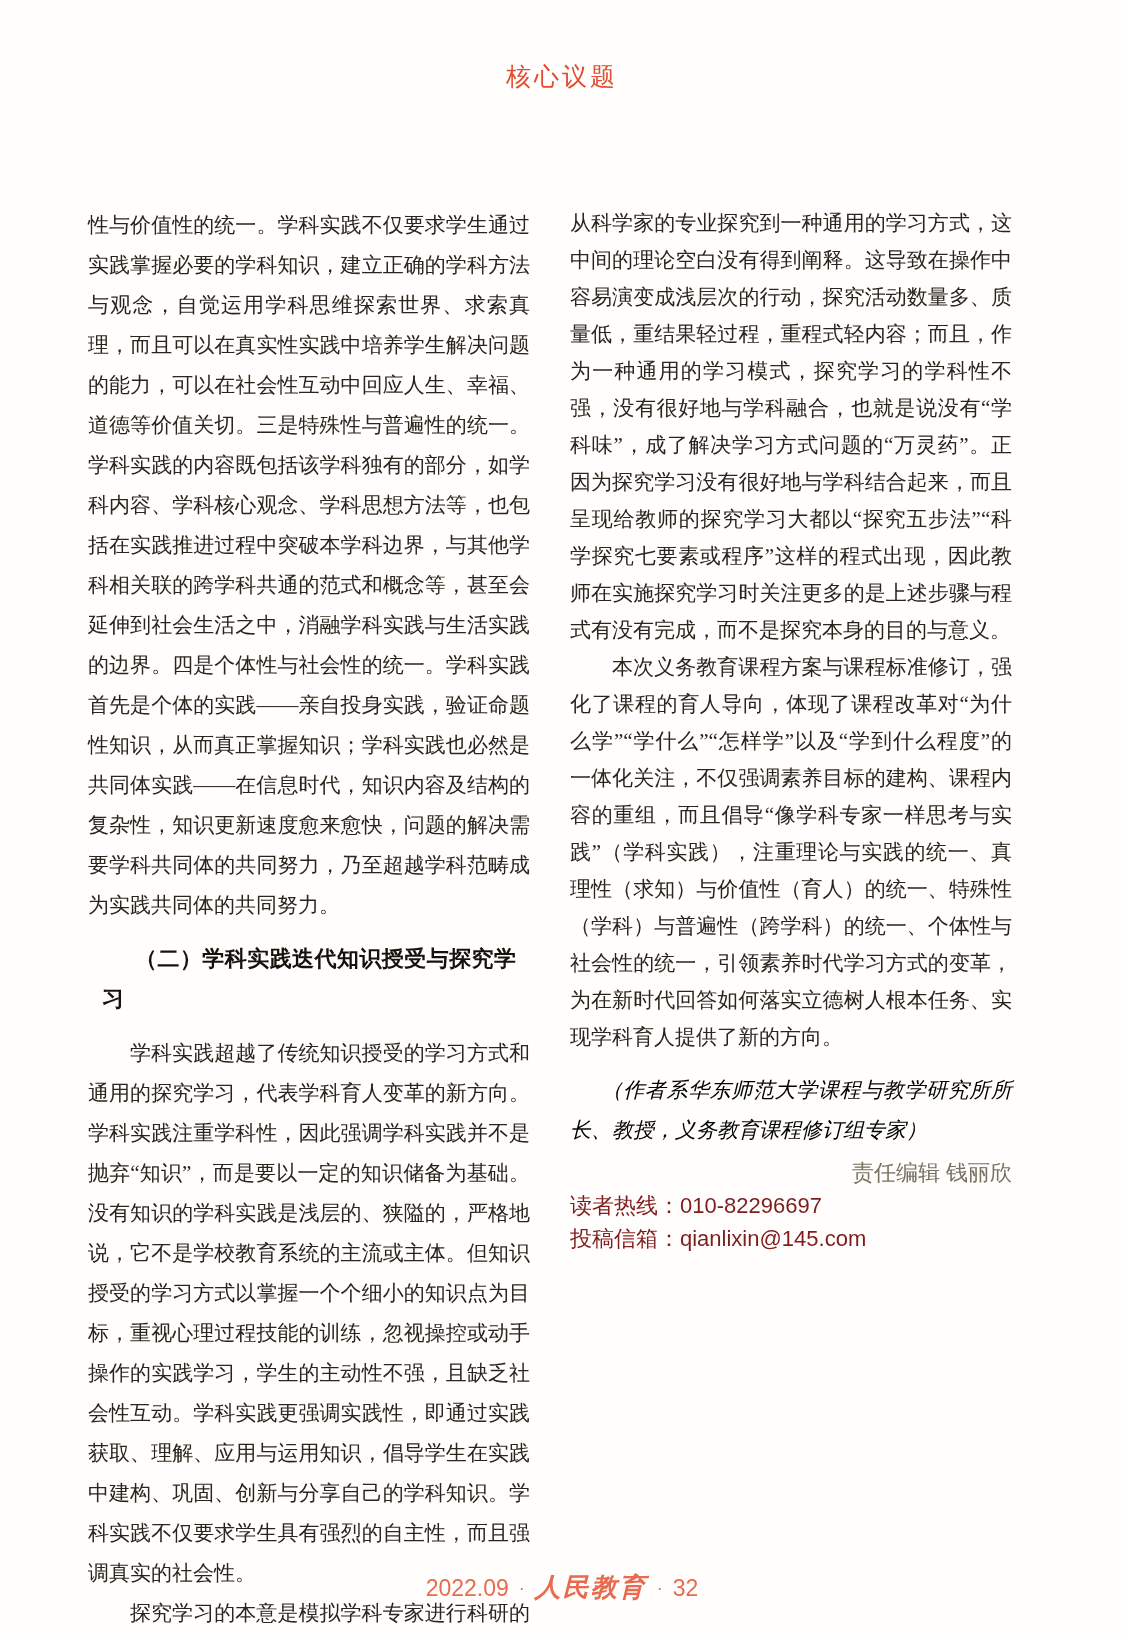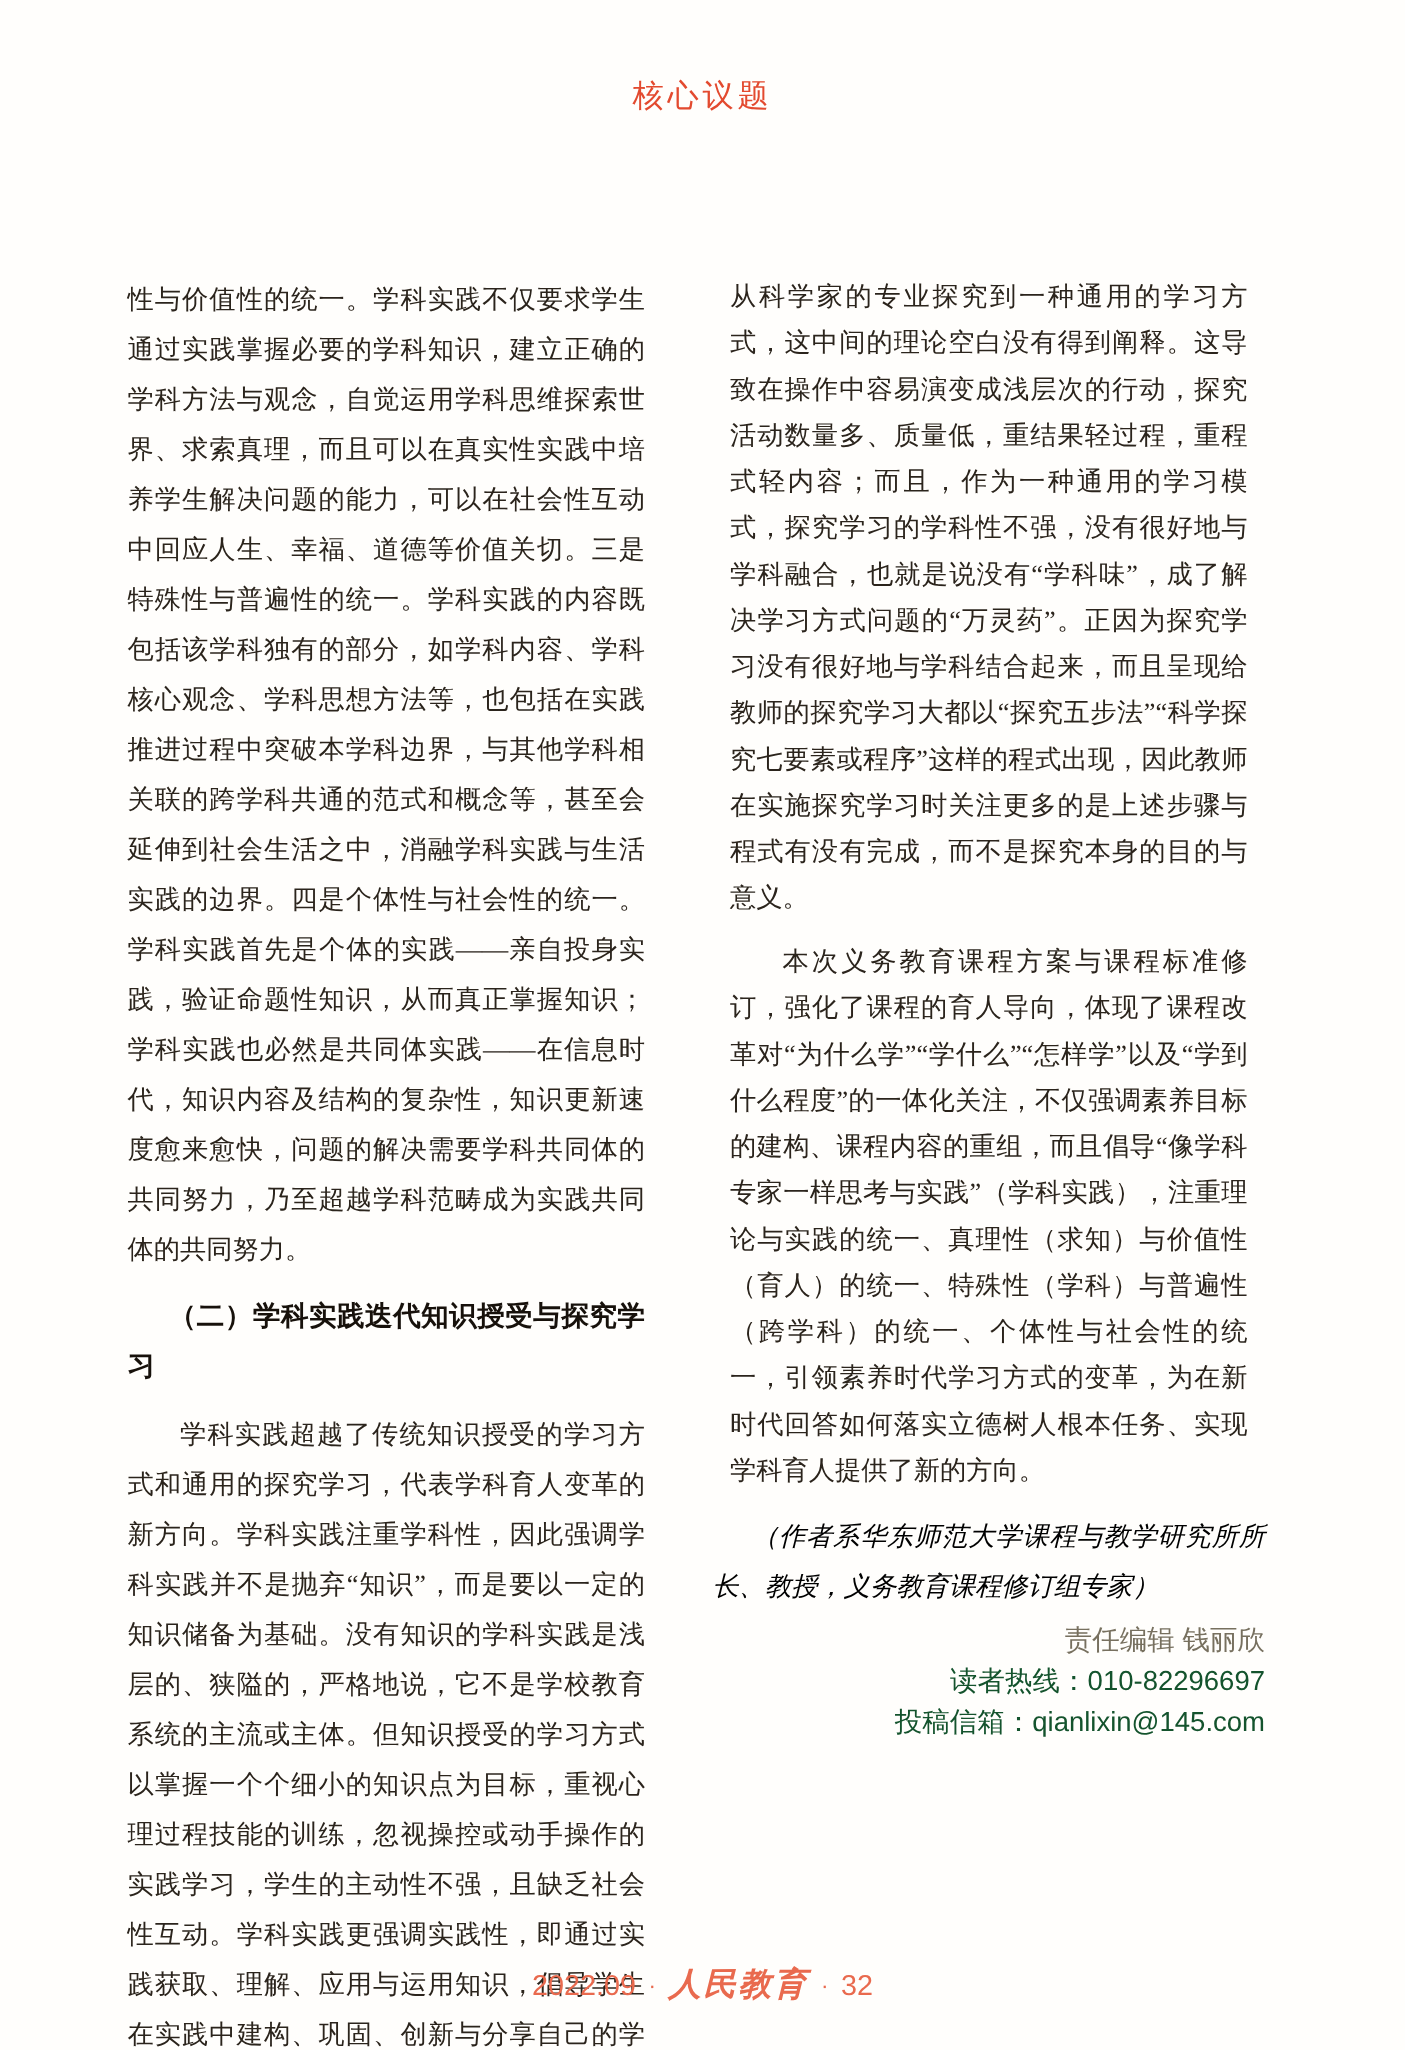--- a/index.html
+++ b/index.html
@@ -39,21 +39,21 @@
   .column {
     width: 442px;
     color: #2b241c;
     font-size: 21px;
     text-align: justify;
     text-justify: inter-ideograph;
   }
   .column.left  { line-height: 40px; }
   .column.right { line-height: 37px; }
   .para {
-    margin: 14px;
+    margin: 0;
     text-indent: 2em;
   }
   .para.no-indent { text-indent: 0; }
   .subheading {
     margin: 14px;
     text-indent: 1.5em;
     font-family: "Liberation Sans", sans-serif;
     font-weight: bold;
     font-size: 22px;
     color: #17110b;
@@ -71,23 +71,23 @@
     margin: 6px 0 0 0;
     text-align: right;
     font-family: "Liberation Sans", sans-serif;
     color: #77705f;
     font-size: 22px;
     line-height: 33px;
     text-indent: 0;
   }
   .contact-line {
     margin: 0;
-    text-align: right;
+    text-align: left;
     font-family: "Liberation Sans", sans-serif;
-    color: #14532d;
+    color: #7f1d1d;
     font-size: 22px;
     line-height: 33px;
     text-indent: 0;
   }
   .footer {
     position: absolute;
     bottom: 35px;
     left: 0;
     width: 100%;
     text-align: center;

